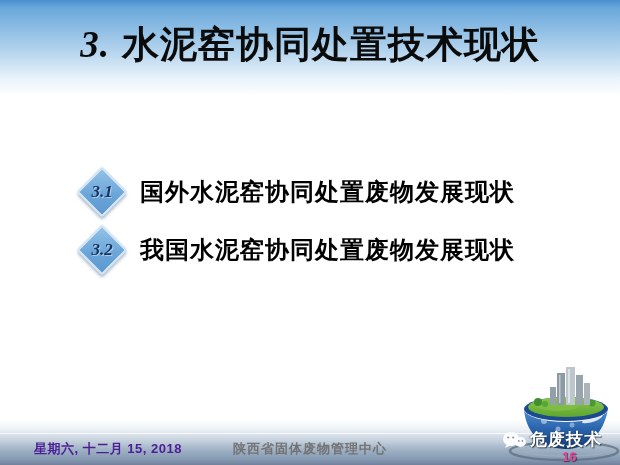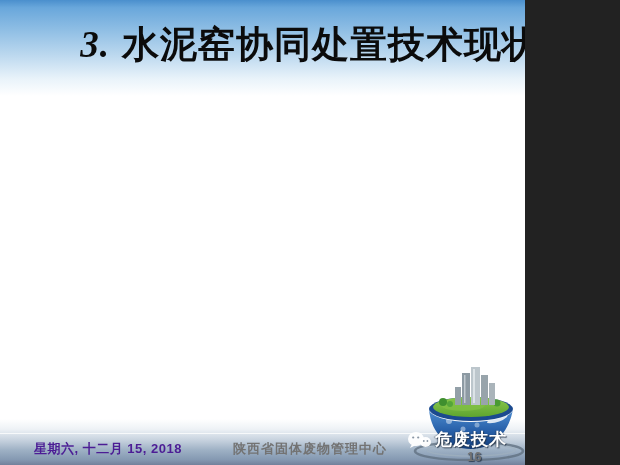--- a/index.html
+++ b/index.html
@@ -1,18 +1,18 @@
 <!DOCTYPE html>
 <html><head>
 <meta charset="utf-8">
 <style>
   html,body{margin:0;padding:0;background:#222;}
   .slide{
     position:relative;
-    width:525px;height:465px;
+    width:620px;height:465px;
     background:#ffffff;
     overflow:hidden;
     font-family:"Liberation Sans","DejaVu Sans",sans-serif;
   }
   
   .header-band{
     position:absolute;top:0;left:0;width:620px;height:96px;
     background:linear-gradient(180deg,#4a8fcd 0%,#69a7db 8%,#8dbde4 30%,#bdd9ef 58%,#e9f3fa 82%,#ffffff 100%);
   }
   
@@ -73,35 +73,54 @@
     position:absolute;left:2px;bottom:14px;
     display:flex;align-items:center;gap:4px;justify-content:space-between;
   }
   .wm-label{
     font-size:17px;font-weight:bold;color:#ffffff;
     letter-spacing:1px;white-space:nowrap;
     text-shadow:1px 1px 1px rgba(40,55,75,.9), -1px 0 1px rgba(40,55,75,.5);
   }
   .wm-page{
     position:absolute;left:62px;bottom:1px;
-    font-size:13px;font-weight:bold;color:#737373;
+    font-size:13px;font-weight:bold;color:#ec4899;
     text-shadow:1px 1px 1px rgba(30,45,65,.8);
   }
 </style>
 </head>
 <body>
 
 <div class="slide">
 
   <div class="header-band"></div>
 
   <div class="title">
     <span class="title-number">3.</span><span>水泥窑协同处置技术现状</span>
   </div>
 
+  <div class="bullets">
+
+    <div class="bullet-row">
+      <div class="diamond-wrap">
+        <div class="diamond"></div>
+        <div class="diamond-marker">3.1</div>
+      </div>
+      <div class="bullet-text">国外水泥窑协同处置废物发展现状</div>
+    </div>
+
+    <div class="bullet-row">
+      <div class="diamond-wrap">
+        <div class="diamond"></div>
+        <div class="diamond-marker">3.2</div>
+      </div>
+      <div class="bullet-text">我国水泥窑协同处置废物发展现状</div>
+    </div>
+
+  </div>
 
   <div class="footer-band"></div>
   <div class="footer-date">星期六, 十二月 15, 2018</div>
   <div class="footer-org">陕西省固体废物管理中心</div>
 
   <div class="watermark">
     <svg class="wm-svg" width="120" height="100" viewBox="0 0 120 100">
       <defs>
         <linearGradient id="bowlGrad" x1="0" y1="0" x2="0" y2="1">
           <stop offset="0" stop-color="#4f8fd2"></stop>

